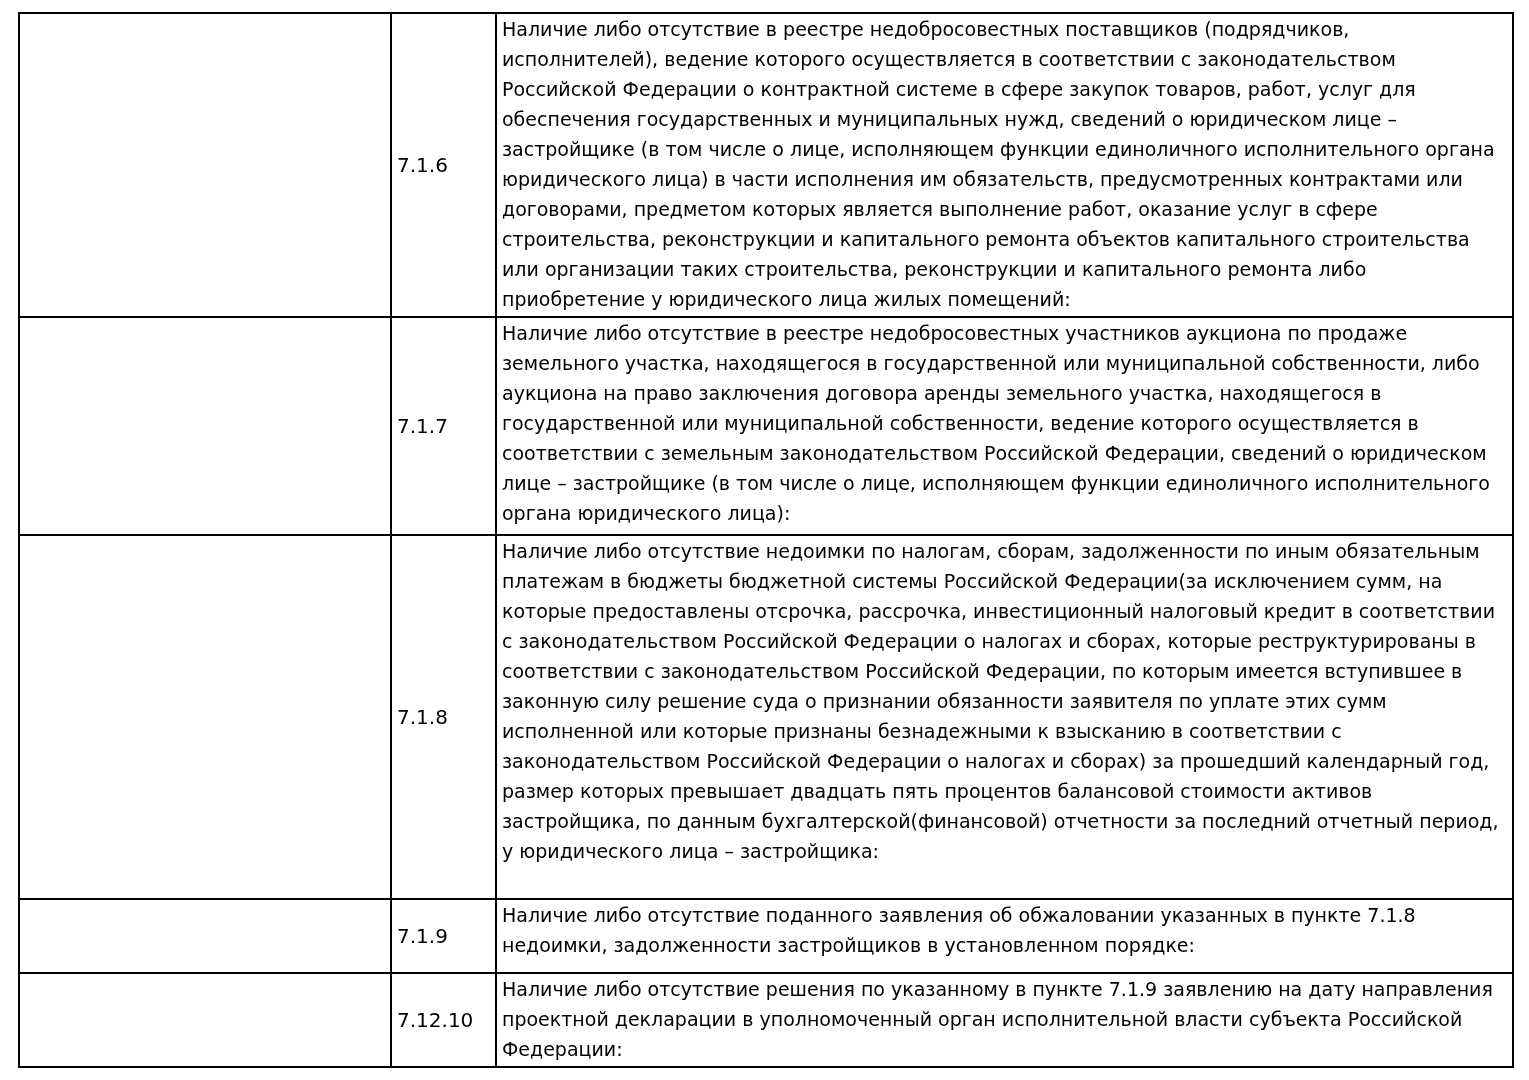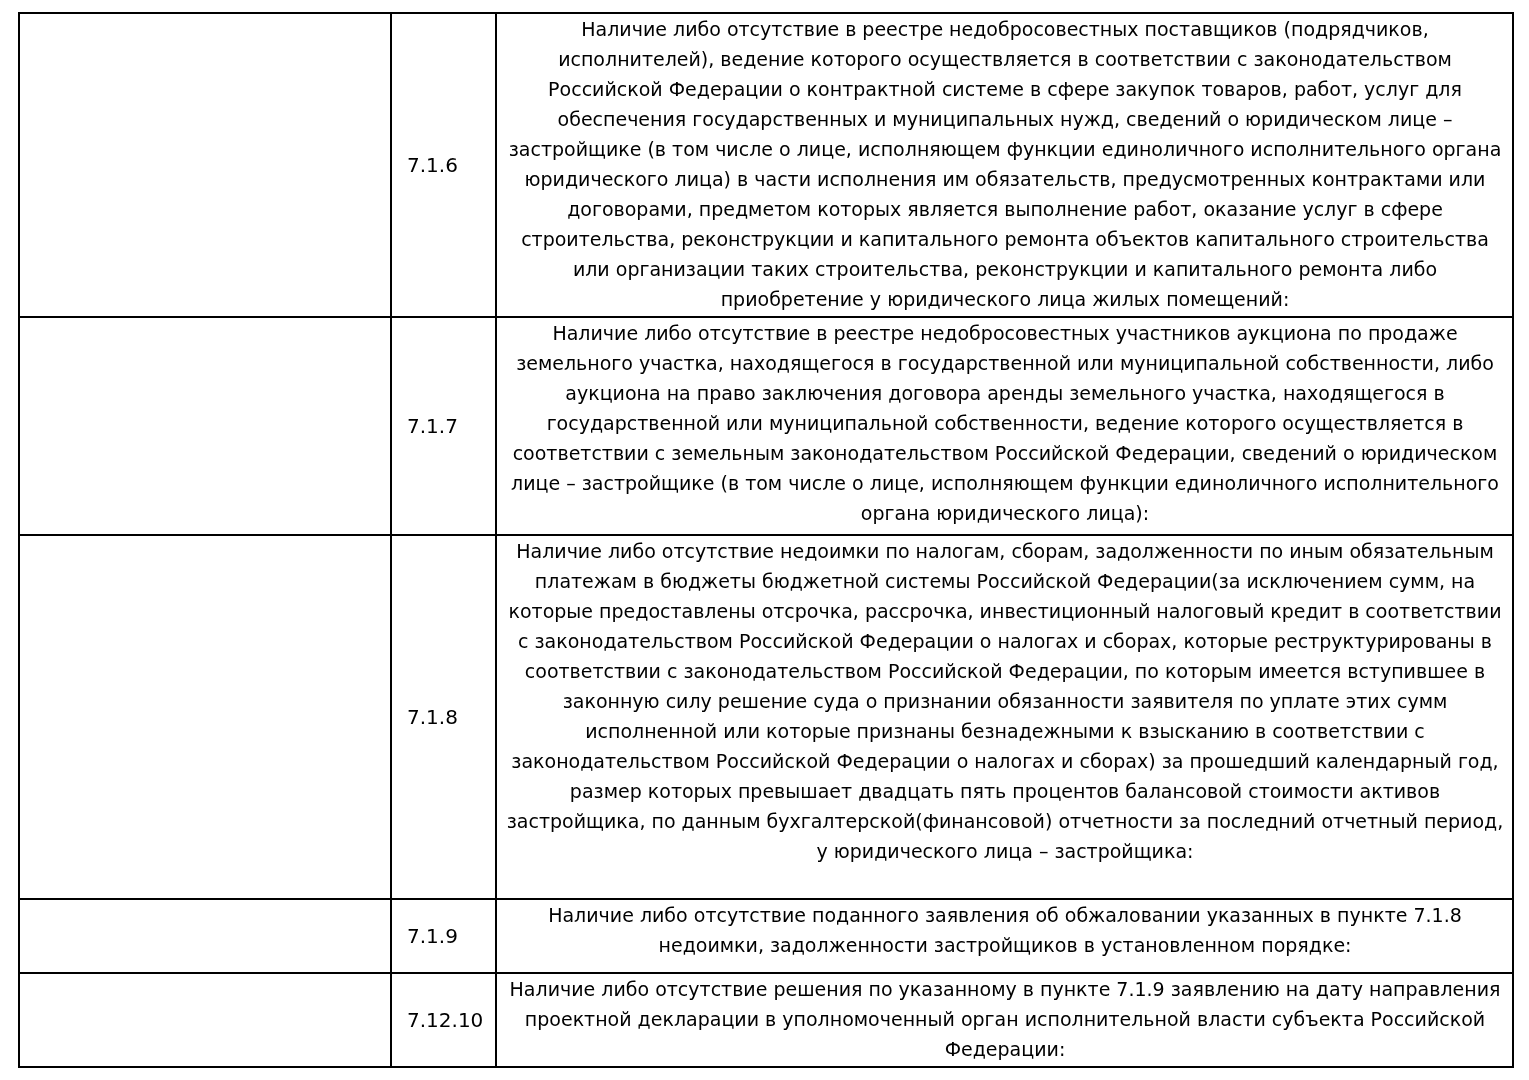--- a/index.html
+++ b/index.html
@@ -27,31 +27,31 @@
     box-sizing: border-box;
     overflow: hidden;
   }
   td.col-empty {
     width: 372px;
     vertical-align: top;
   }
   td.col-number {
     width: 105px;
     vertical-align: middle;
-    padding: 0 2px 0 15px;
+    padding: 0 2px 0 5px;
     font-size: 20px;
     line-height: 30px;
   }
   td.col-text {
     width: 1017px;
     vertical-align: top;
     padding: 0px 4px 2px 5px;
     font-size: 19px;
     line-height: 30px;
-    text-align: center;
+    text-align: left;
   }
   tr.row-1 { height: 304px; }
   tr.row-2 { height: 218px; }
   tr.row-3 { height: 364px; }
   tr.row-4 { height: 74px;  }
   tr.row-5 { height: 92px;  }
 </style>
 </head>
 <body>
 

